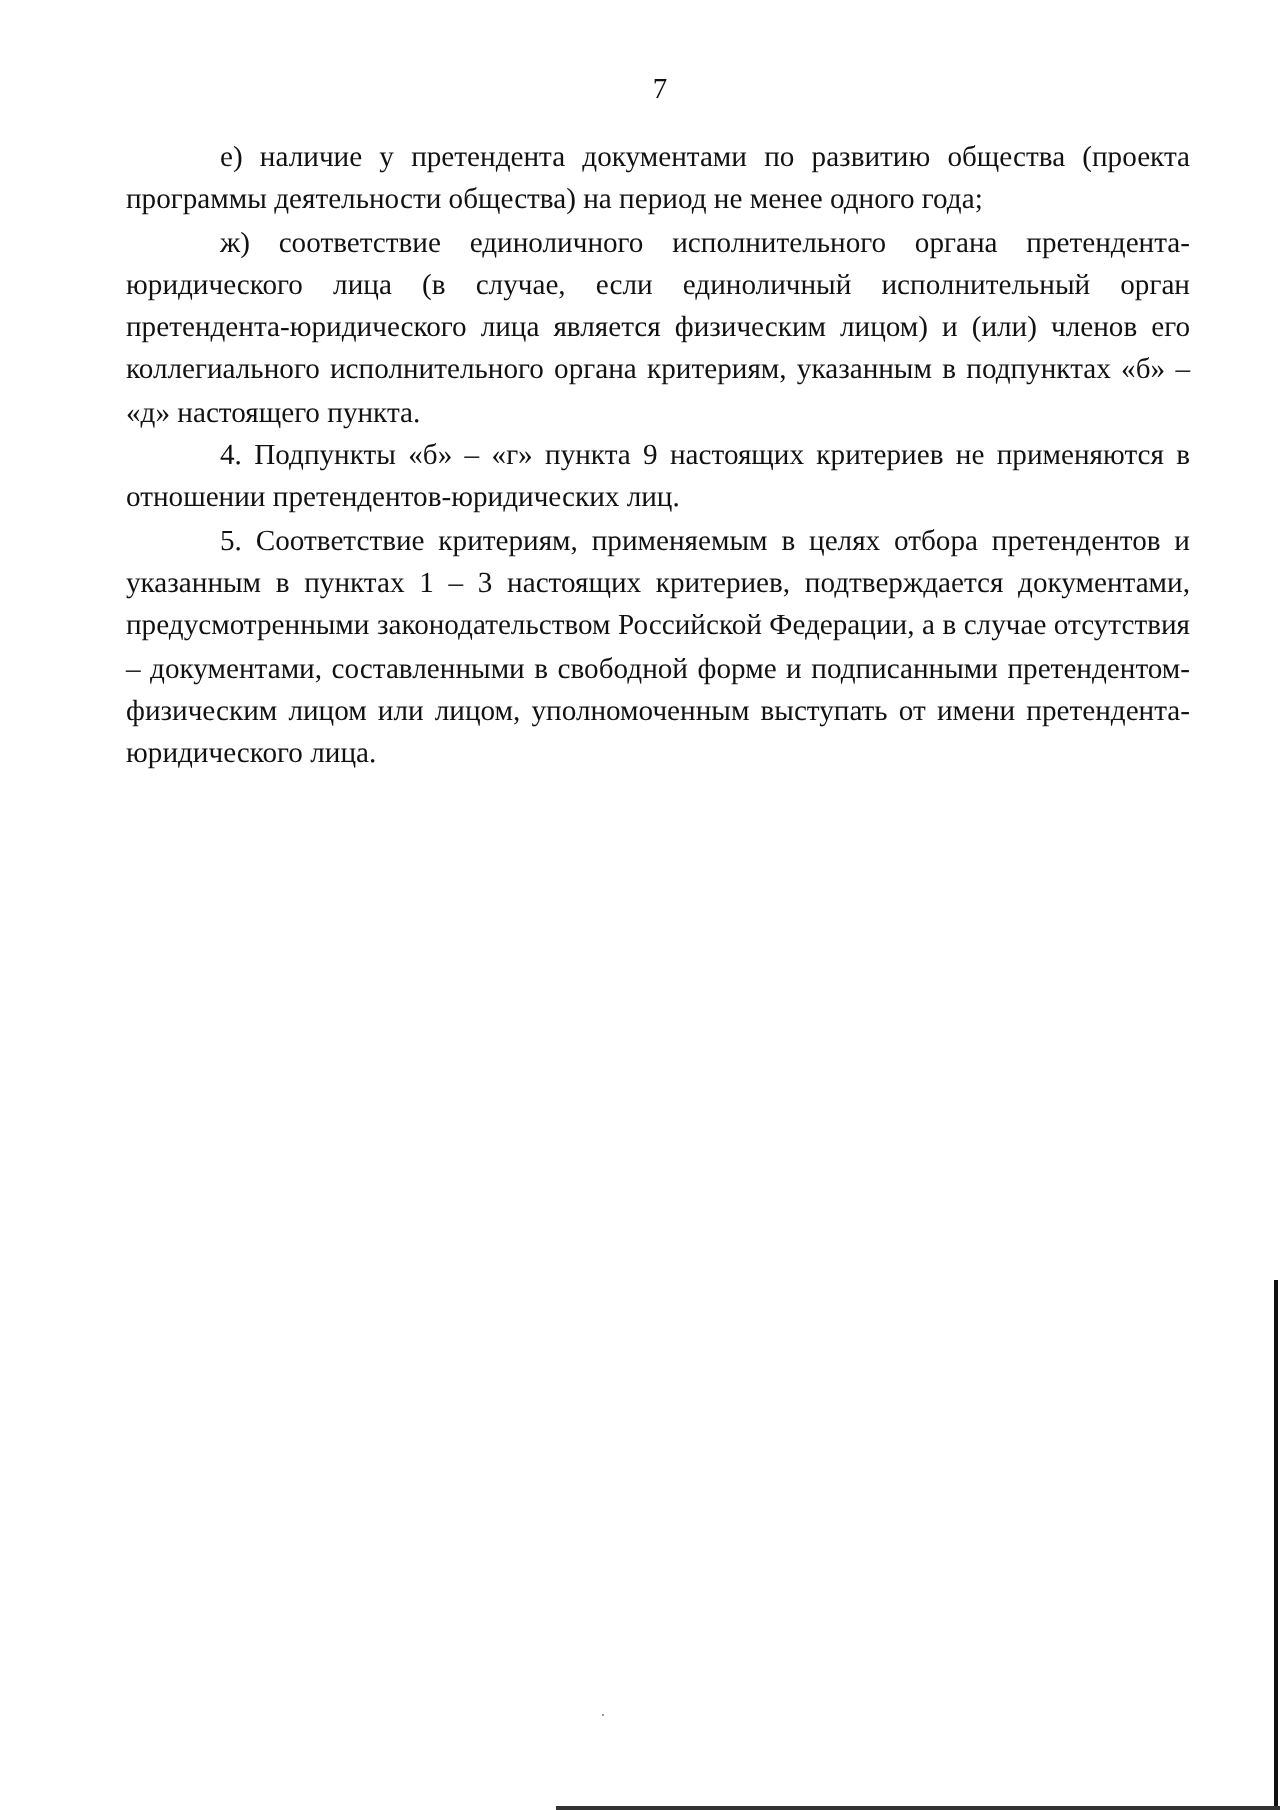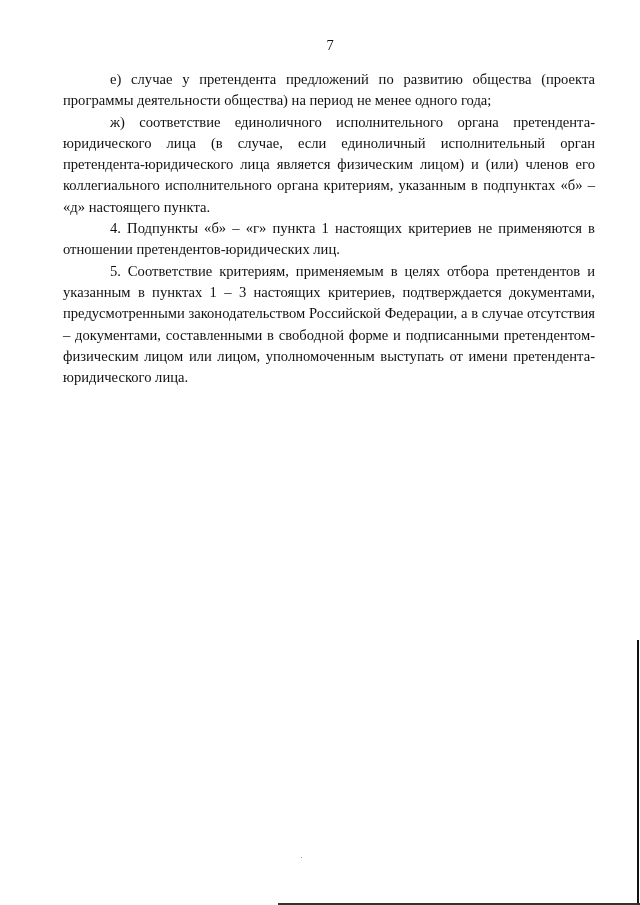--- a/index.html
+++ b/index.html
@@ -66,22 +66,22 @@
       background: #999;
     }
   </style>
 </head>
 <body>
 
 <div class="page">
   <div class="page-number">7</div>
 
   <div class="body-text">
-    <p class="para">е) случае у претендента предложений по развитию общества (проекта программы деятельности общества) на период не менее одного года;</p>
+    <p class="para">е) наличие у претендента документами по развитию общества (проекта программы деятельности общества) на период не менее одного года;</p>
     <p class="para">ж) соответствие единоличного исполнительного органа претендента-юридического лица (в случае, если единоличный исполнительный орган претендента-юридического лица является физическим лицом) и (или) членов его коллегиального исполнительного органа критериям, указанным в подпунктах «б» – «д» настоящего пункта.</p>
-    <p class="para">4. Подпункты «б» – «г» пункта 1 настоящих критериев не применяются в отношении претендентов-юридических лиц.</p>
+    <p class="para">4. Подпункты «б» – «г» пункта 9 настоящих критериев не применяются в отношении претендентов-юридических лиц.</p>
     <p class="para">5. Соответствие критериям, применяемым в целях отбора претендентов и указанным в пунктах 1 – 3 настоящих критериев, подтверждается документами, предусмотренными законодательством Российской Федерации, а в случае отсутствия – документами, составленными в свободной форме и подписанными претендентом-физическим лицом или лицом, уполномоченным выступать от имени претендента-юридического лица.</p>
   </div>
 
   <div class="right-edge"></div>
   <div class="bottom-edge"></div>
   <div class="dot"></div>
 </div>
 
 </body></html>

